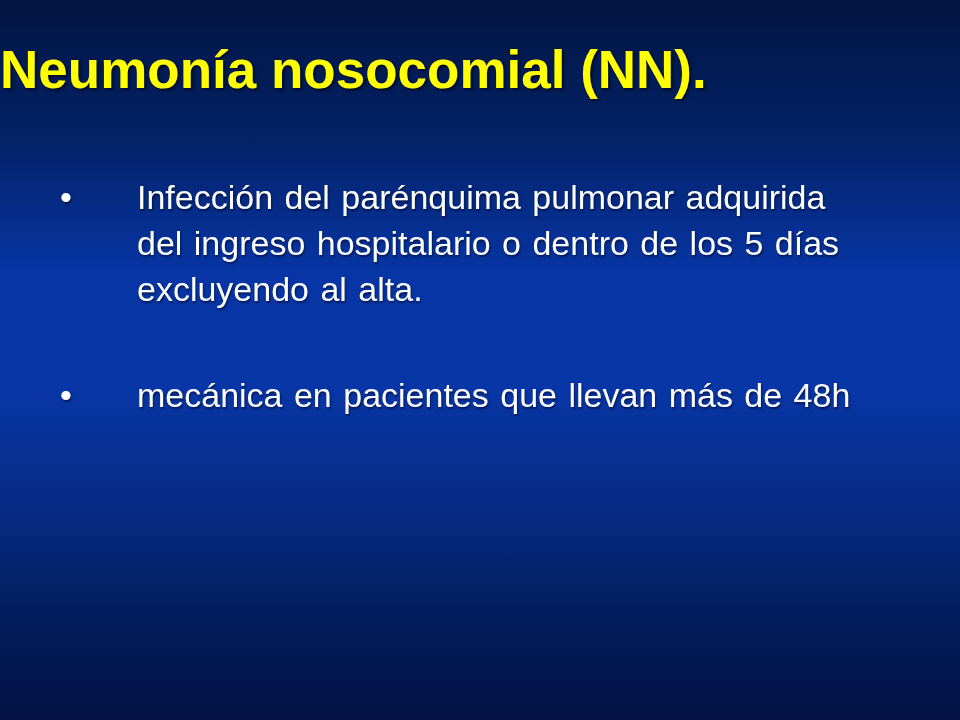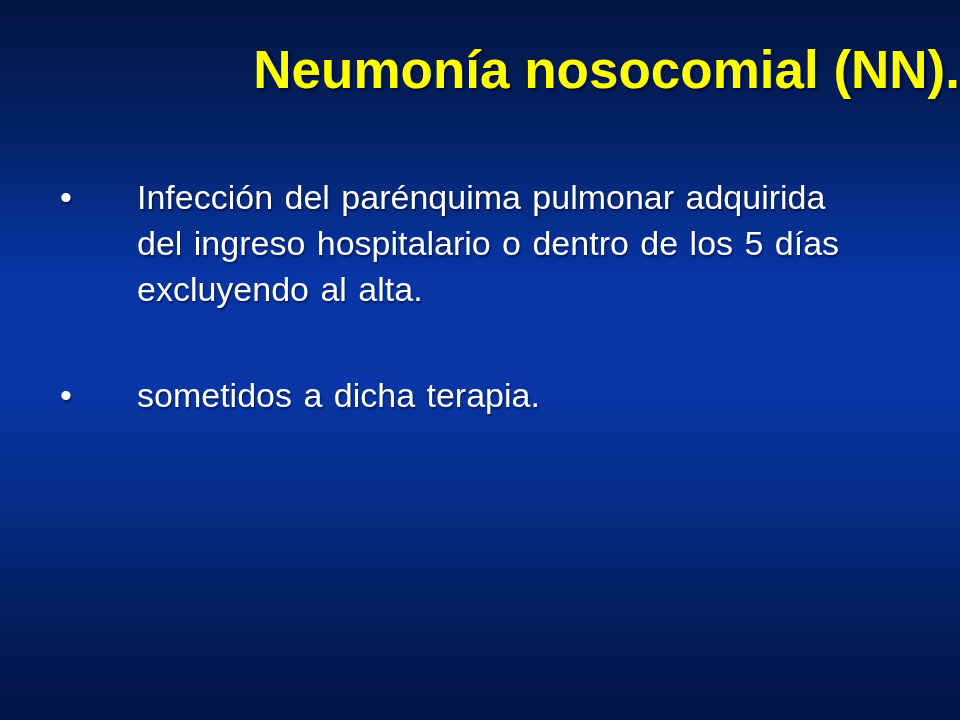--- a/index.html
+++ b/index.html
@@ -19,21 +19,21 @@
       #052a80 72%,
       #031b57 88%,
       #021245 100%);
     font-family: "Liberation Sans", sans-serif;
   }
   .title {
     position: absolute;
     top: 38px;
     left: 0;
     width: 960px;
-    text-align: right;
+    text-align: left;
     font-size: 53px;
     line-height: 64px;
     font-weight: bold;
     color: #FFFF00;
     text-shadow: 2px 2px 3px rgba(0, 0, 20, 0.65);
     letter-spacing: 0px;
   }
   .content {
     position: absolute;
     top: 174px;
@@ -84,18 +84,18 @@
       <div class="text">
         <div class="line">Infección del parénquima pulmonar adquirida</div>
         <div class="line">del ingreso hospitalario o dentro de los 5 días</div>
         <div class="line">excluyendo al alta.</div>
       </div>
     </div>
 
     <div class="bullet">
       <div class="dot">•</div>
       <div class="text">
-        <div class="line">sometidos a dicha terapia.</div>
+        <div class="line">mecánica en pacientes que llevan más de 48h</div>
       </div>
     </div>
 
   </div>
 </div>
 
 </body></html>

